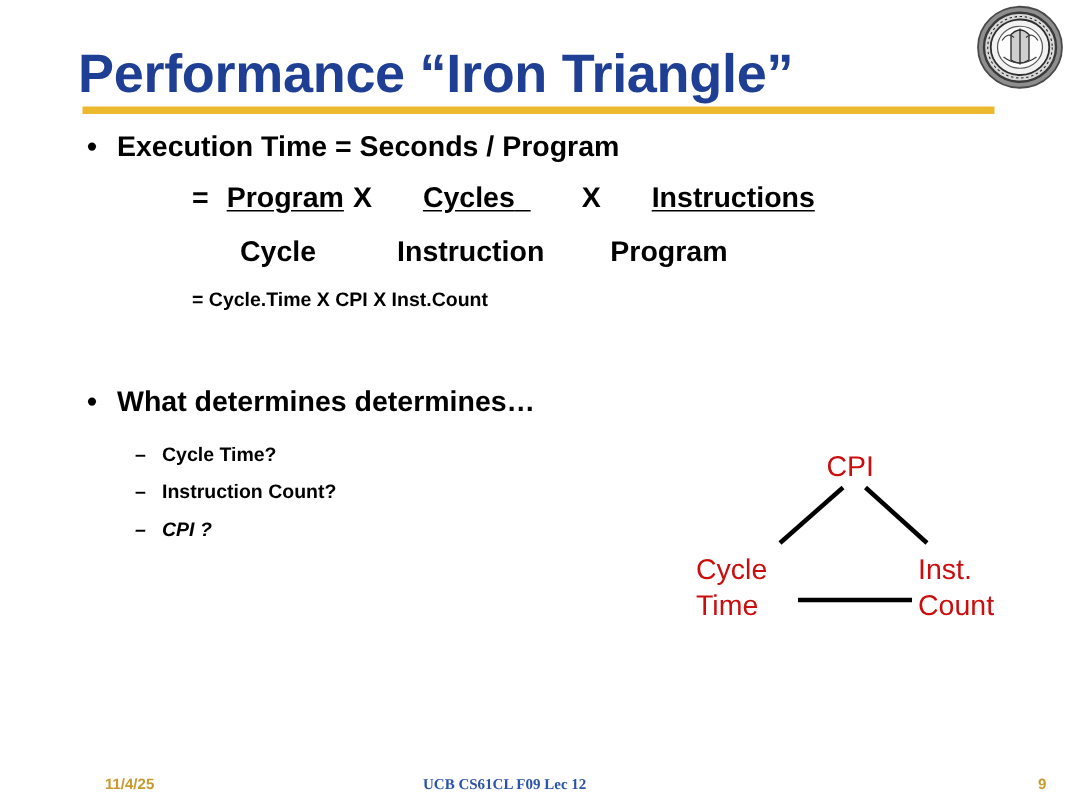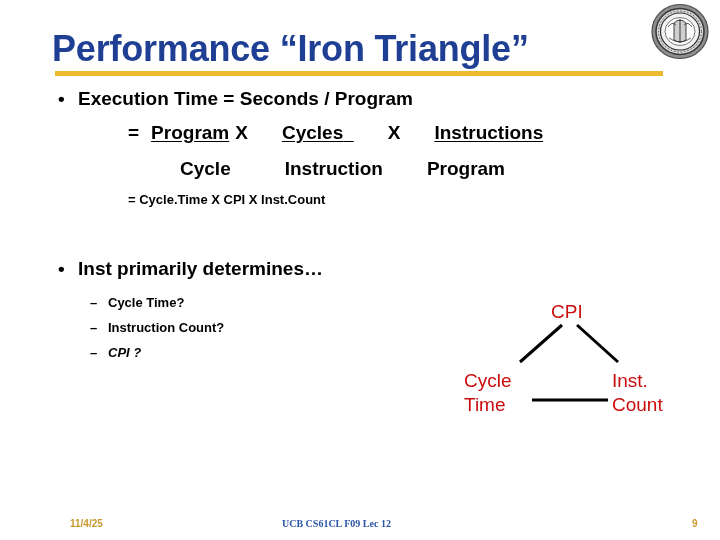--- a/index.html
+++ b/index.html
@@ -77,21 +77,20 @@
   #formula-line-1 .op-wide {
     padding: 0 14px;
   }
 
   #formula-line-2 {
     position: absolute;
     left: 160px;
     top: 158px;
     font-size: 19px;
     white-space: nowrap;
-    margin-left: 20px;
   }
   #formula-line-2 .gap-a { display:inline-block; width: 54px; }
   #formula-line-2 .gap-b { display:inline-block; width: 44px; }
 
   #formula-line-3 {
     position: absolute;
     left: 128px;
     top: 192px;
     font-size: 13px;
     white-space: nowrap;
@@ -202,21 +201,21 @@
   <span>=</span><span class="op"></span><span class="num">Program</span><span class="op">X</span><span class="op-wide"></span><span class="num">Cycles</span><span class="num">&nbsp;&nbsp;</span><span class="op-wide"></span><span class="op">X</span><span class="op-wide"></span><span class="num">Instructions</span>
 </div>
 
 <div id="formula-line-2" class="body-text">
   <span>Cycle</span><span class="gap-a"></span><span>Instruction</span><span class="gap-b"></span><span>Program</span>
 </div>
 
 <div id="formula-line-3" class="body-text">= Cycle.Time X  CPI X  Inst.Count</div>
 
 <div id="bullet-2" class="body-text">
-  <span class="bullet-dot">•</span><span>Inst primarily determines…</span>
+  <span class="bullet-dot">•</span><span>What determines determines…</span>
 </div>
 
 <div class="sub-bullet" id="sub-bullet-0">
   <span class="sub-dash">–</span><span>Cycle Time?</span>
 </div>
 <div class="sub-bullet" id="sub-bullet-1">
   <span class="sub-dash">–</span><span>Instruction Count?</span>
 </div>
 <div class="sub-bullet" id="sub-bullet-2">
   <span class="sub-dash">–</span><span>CPI ?</span>

